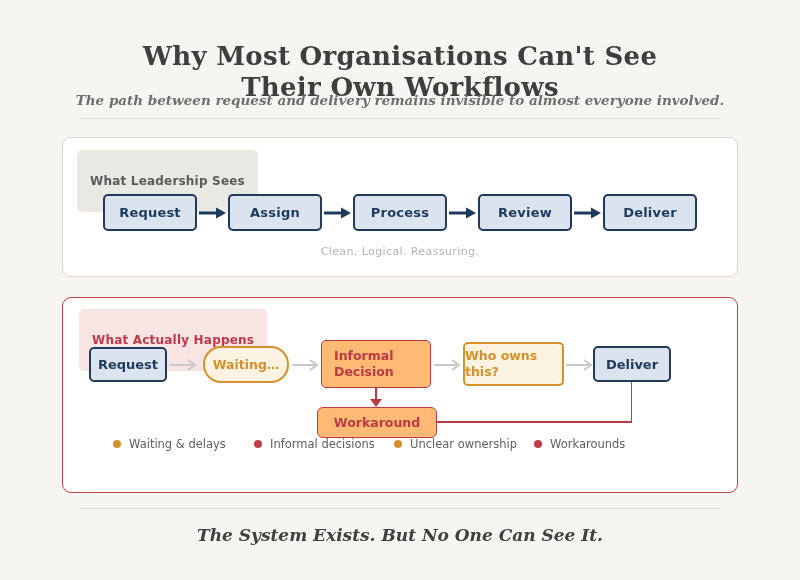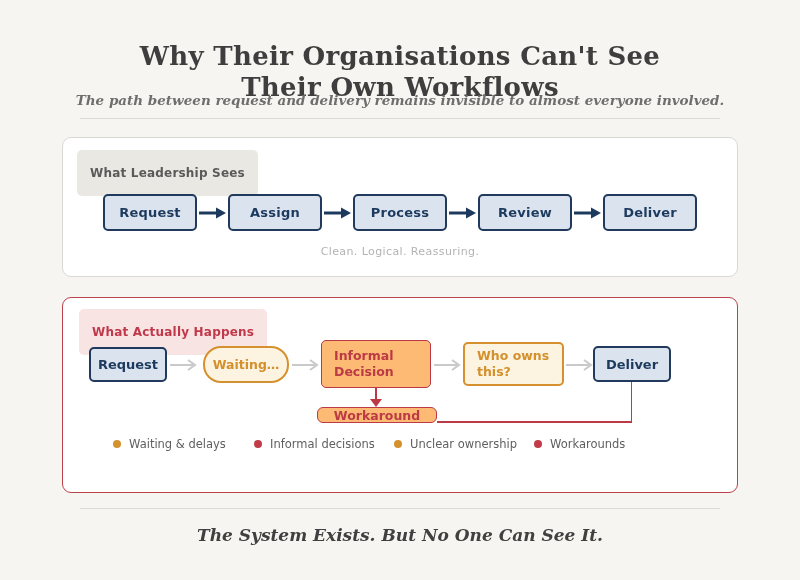--- a/index.html
+++ b/index.html
@@ -16,21 +16,21 @@
     font-size:13.5px; color:#6e6e6e; }
   .divider { position:absolute; left:80px; width:640px; height:1px; background:#dcdcd6; }
   .divider.top { top:118px; }
   .divider.bottom { top:508px; }
 
   
   .panel { position:absolute; left:62px; width:676px; background:#ffffff; border-radius:9px; box-sizing:border-box; }
   .panel.leadership { top:137px; height:140px; border:1px solid #d9d8d3; }
   .panel.reality { top:297px; height:196px; border:1.5px solid #bd4149; }
 
-  .badge { position:absolute; font-size:12px; font-weight:bold; padding:16px 13px; border-radius:5px; letter-spacing:0.2px; }
+  .badge { position:absolute; font-size:12px; font-weight:bold; padding:24px 13px; border-radius:5px; letter-spacing:0.2px; }
   .badge.gray { left:14px; top:12px; background:#eae8e3; color:#5a5a5a; }
   .badge.pink { left:16px; top:11px; background:#f9e4e4; color:#c0394a; }
 
   
   .lead-row { position:absolute; top:56px; left:0; width:100%; display:flex; justify-content:center; align-items:center; }
   .box-blue { background:#dbe3ee; border:2px solid #20395c; border-radius:5px;
     display:flex; align-items:center; justify-content:center; box-sizing:border-box;
     font-weight:bold; font-size:13px; color:#1c3a5e; letter-spacing:0.2px; }
   .lead-box { width:94px; height:37px; }
   .lead-arrow { width:31px; display:flex; justify-content:center; align-items:center; }
@@ -39,23 +39,23 @@
 
   
   .rbox { position:absolute; box-sizing:border-box; display:flex; align-items:center;
     font-weight:bold; border-radius:5px; }
   .rbox.blue { background:#dbe3ee; border:2px solid #20395c; color:#1c3a5e; font-size:13px; justify-content:center; }
   .rbox.amber { background:#fdf3e1; border:2px solid #d4912d; color:#d4902c; font-size:12.5px; }
   .rbox.red { background:#fdba74; border:1.5px solid #bc3a45; color:#bc3a45; font-size:12.5px; }
   .r-request { left:26px; top:49px; width:78px; height:35px; }
   .r-waiting { left:140px; top:48px; width:86px; height:37px; border-radius:18px; justify-content:center; }
   .r-informal { left:258px; top:42px; width:110px; height:48px; padding-left:12px; line-height:1.3; }
-  .r-ownership { left:400px; top:44px; width:101px; height:44px; padding-left:12px; line-height:1.3; }
+  .r-ownership { left:400px; top:44px; width:101px; height:44px; line-height:1.3; }
   .r-deliver { left:530px; top:48px; width:78px; height:36px; }
-  .r-workaround { left:254px; top:109px; width:120px; height:16px; justify-content:center; font-size:13px; border-radius:6px; }
+  .r-workaround { left:254px; top:109px; width:120px; height:31px; justify-content:center; font-size:13px; border-radius:6px; }
 
   .gray-arrow { position:absolute; top:59px; width:30px; height:14px; }
   .ga1 { left:106px; } .ga2 { left:228px; } .ga3 { left:370px; } .ga4 { left:502px; }
 
   .down-line { position:absolute; left:312px; top:90px; width:2px; height:12px; background:#bc3a45; }
   .down-head { position:absolute; left:307px; top:101px; width:0; height:0;
     border-left:6px solid transparent; border-right:6px solid transparent; border-top:8px solid #bc3a45; }
   .conn-h { position:absolute; left:374px; top:123px; width:195px; height:1.5px; background:#bc3a45; }
   .conn-v { position:absolute; left:567.5px; top:84px; width:1.5px; height:40px; background:#bc3a45; }
 
@@ -71,21 +71,21 @@
   .footer-tagline { position:absolute; top:525px; left:0; width:100%; text-align:center;
     font-family:"DejaVu Serif", serif; font-style:italic; font-weight:bold;
     font-size:17px; color:#404040; }
 </style>
 </head>
 <body>
 
 <div class="canvas">
 
   <h1 class="page-title">
-    <span>Why Their Organisations Can't See</span>
+    <span>Why Most Organisations Can't See</span>
     <span>Their Own Workflows</span>
   </h1>
   <div class="page-subtitle">The path between request and delivery remains invisible to almost everyone involved.</div>
   <div class="divider top"></div>
 
   <section class="panel leadership">
     <div class="badge gray">What Leadership Sees</div>
     <div class="lead-row">
       <div class="box-blue lead-box">Request</div>
       <span class="lead-arrow">

